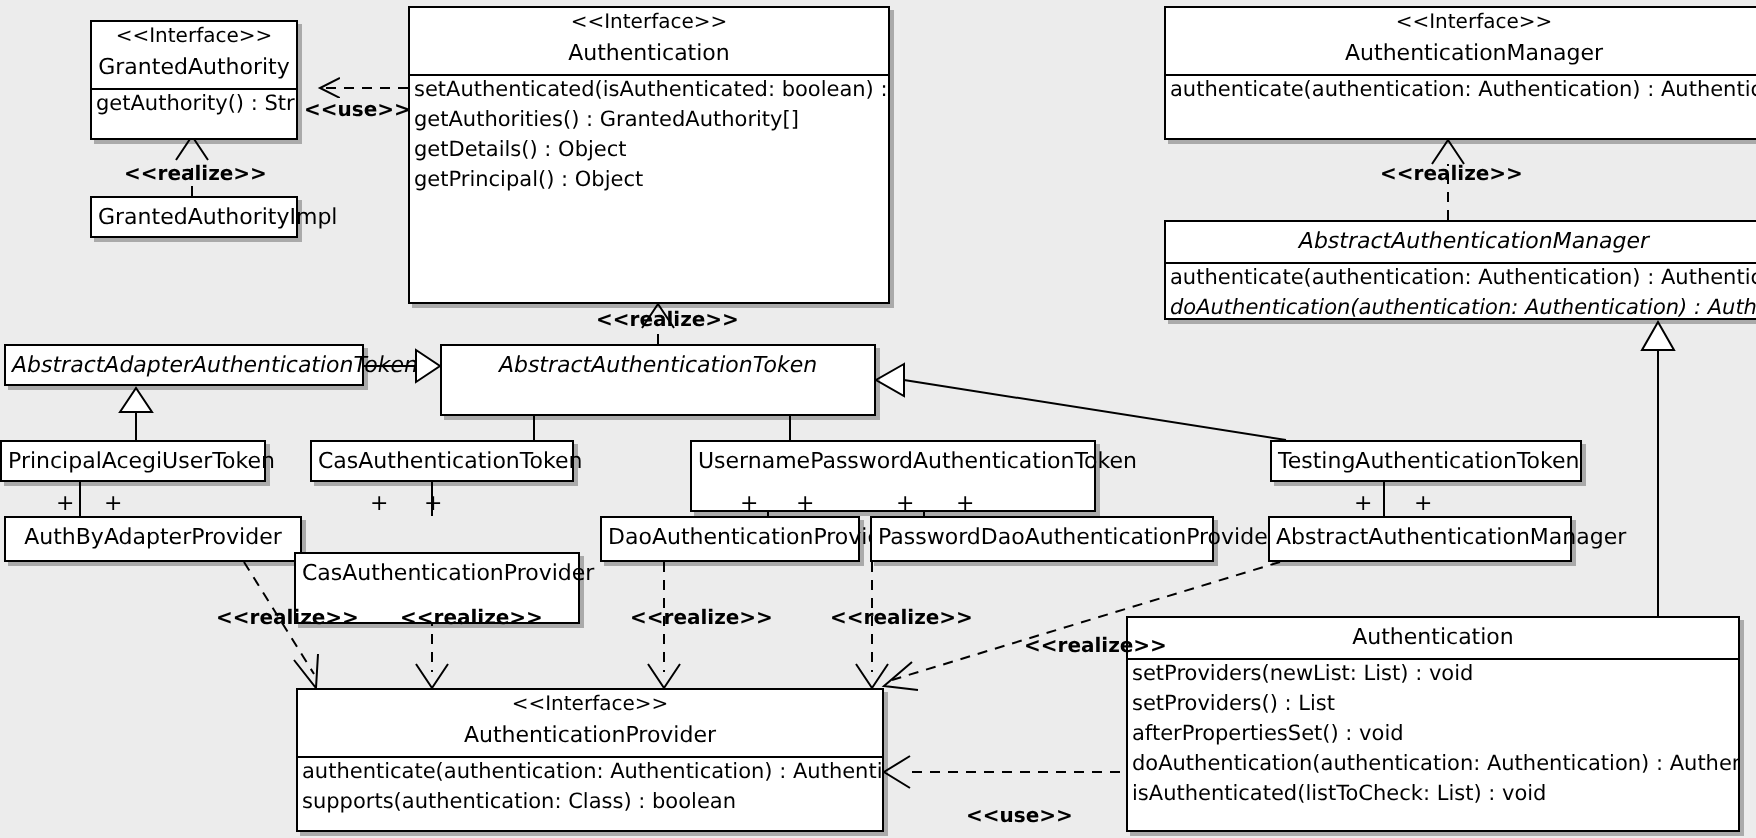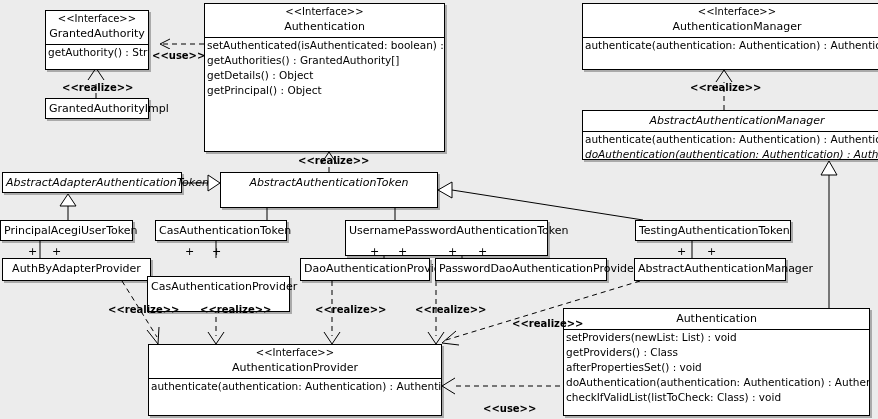--- a/index.html
+++ b/index.html
@@ -280,33 +280,34 @@
     <div class="simple">AbstractAuthenticationManager</div>
   </div>
 
   <div class="umlbox" style="left:148px; top:344px; width:294px; height:72px;">
     <div class="hdr">
       <span class="stereo">&lt;&lt;Interface&gt;&gt;</span>
       <span class="nm">AuthenticationProvider</span>
     </div>
     <div class="divider ops">
       <div class="op">authenticate(authentication: Authentication) : Authentication</div>
+      <div class="op">supports(authentication: Class) : boolean</div>
     </div>
   </div>
 
   <div class="umlbox" style="left:563px; top:308px; width:307px; height:108px;">
     <div class="hdr" style="padding-top:2px;">
       <span class="nm">Authentication</span>
     </div>
     <div class="divider ops">
       <div class="op">setProviders(newList: List) : void</div>
-      <div class="op">getProviders() : Class</div>
+      <div class="op">setProviders() : List</div>
       <div class="op">afterPropertiesSet() : void</div>
       <div class="op">doAuthentication(authentication: Authentication) : Authentication</div>
-      <div class="op">checkIfValidList(listToCheck: Class) : void</div>
+      <div class="op">isAuthenticated(listToCheck: List) : void</div>
     </div>
   </div>
 
   <div class="edgelabel" style="left:152px; top:50px;">&lt;&lt;use&gt;&gt;</div>
 
   <div class="edgelabel" style="left:62px; top:82px;">&lt;&lt;realize&gt;&gt;</div>
 
   <div class="edgelabel" style="left:298px; top:155px;">&lt;&lt;realize&gt;&gt;</div>
 
   <div class="edgelabel" style="left:690px; top:82px;">&lt;&lt;realize&gt;&gt;</div>

